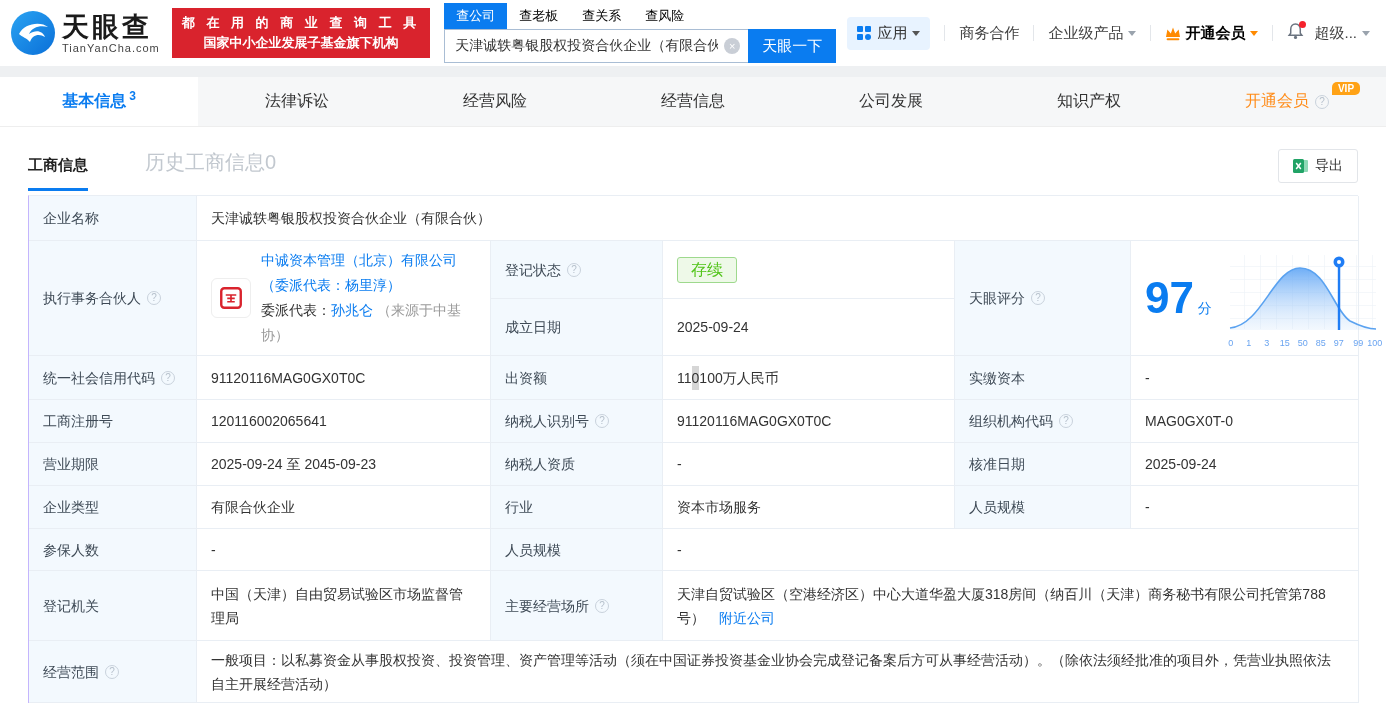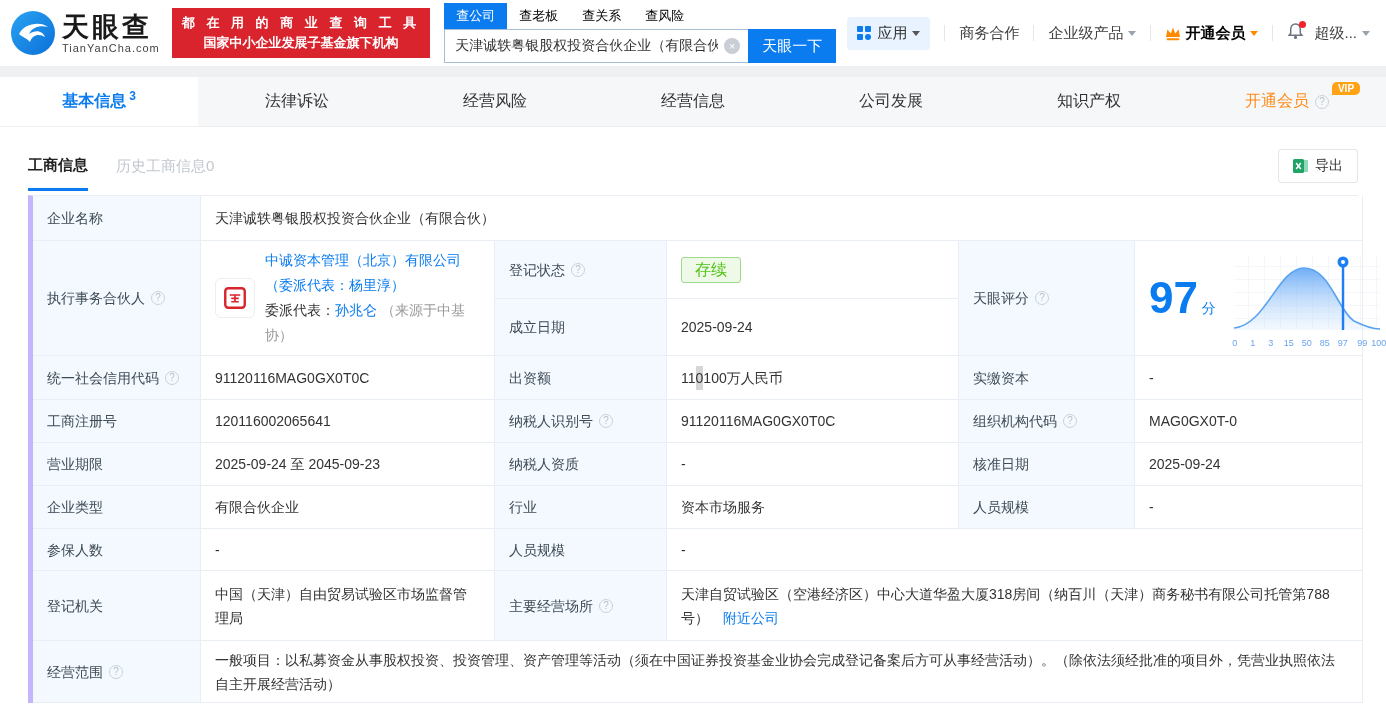--- a/index.html
+++ b/index.html
@@ -45,28 +45,28 @@
   .mtab { flex:1; display:flex; align-items:center; justify-content:center; font-size:16px; color:#333; cursor:pointer; position:relative; }
   .mtab.active { background:#fff; color:#0a7cf0; font-weight:bold; }
   .mtab .badge { font-size:12px; color:#0a7cf0; margin-left:3px; align-self:flex-start; margin-top:12px; }
   .mtab.vip-tab { color:#ff8c19; }
   .vip-badge { position:absolute; top:5px; margin-left:118px; background:#ffa216; color:#fff; font-size:10px; font-weight:bold; padding:1px 6px; border-radius:5px 5px 5px 0; }
   .help { display:inline-block; width:14px; height:14px; border:1px solid #c9d2dc; border-radius:50%; color:#b6c1cc; font-size:10px; line-height:12px; text-align:center; margin-left:6px; flex:none; cursor:pointer; }
 
   
   .sub-header { display:flex; align-items:flex-end; padding:24px 28px 0 28px; position:relative; height:64px; }
   .subtab-active { font-size:15px; font-weight:bold; color:#222; padding-bottom:13px; border-bottom:3px solid #0a7cf0; cursor:pointer; }
-  .subtab-gray { font-size:15px; color:#c2c8cf; margin-left:28px; padding-bottom:15px; cursor:pointer; }
+  .subtab-gray { font-size:20px; color:#c2c8cf; margin-left:57px; padding-bottom:15px; cursor:pointer; }
   .export-btn { position:absolute; right:28px; top:22px; display:flex; align-items:center; gap:6px; border:1px solid #e2e5e9; border-radius:3px; background:#fff; padding:7px 14px; font-size:14px; color:#333; cursor:pointer; font-family:inherit; }
 
   
   .table { margin:4px 28px 0 28px; display:grid;
     grid-template-columns:168px 294px 172px 292px 176px 228px;
     grid-template-rows:45px 58px 57px 44px 43px 43px 43px 42px 70px 62px;
-    border-top:1px solid #e9eef4; border-left:5px solid #c4b5fd; font-size:14px; }
+    border-top:1px solid #e9eef4; border-left:1px solid #c4b5fd; font-size:14px; }
   .cell { border-right:1px solid #e9eef4; border-bottom:1px solid #e9eef4; display:flex; align-items:center; padding:4px 14px; line-height:24px; }
   .lbl { background:#f3f9fe; color:#3e4a56; }
   .val { color:#333; }
   .tag-green { display:inline-block; background:#eef9e8; border:1px solid #9ed98d; color:#52c41a; border-radius:3px; padding:2px 13px; font-size:16px; line-height:20px; }
   a.link { color:#0a7cf0; text-decoration:none; cursor:pointer; }
   .gray { color:#999; }
   .partner-cell { align-items:center; }
   .seal { width:40px; height:40px; border:1px solid #eee; border-radius:6px; background:#fff; flex:none; margin-right:10px; display:flex; align-items:center; justify-content:center; }
   .partner-text { line-height:25px; }
   .wrapcell { flex-wrap:wrap; }

